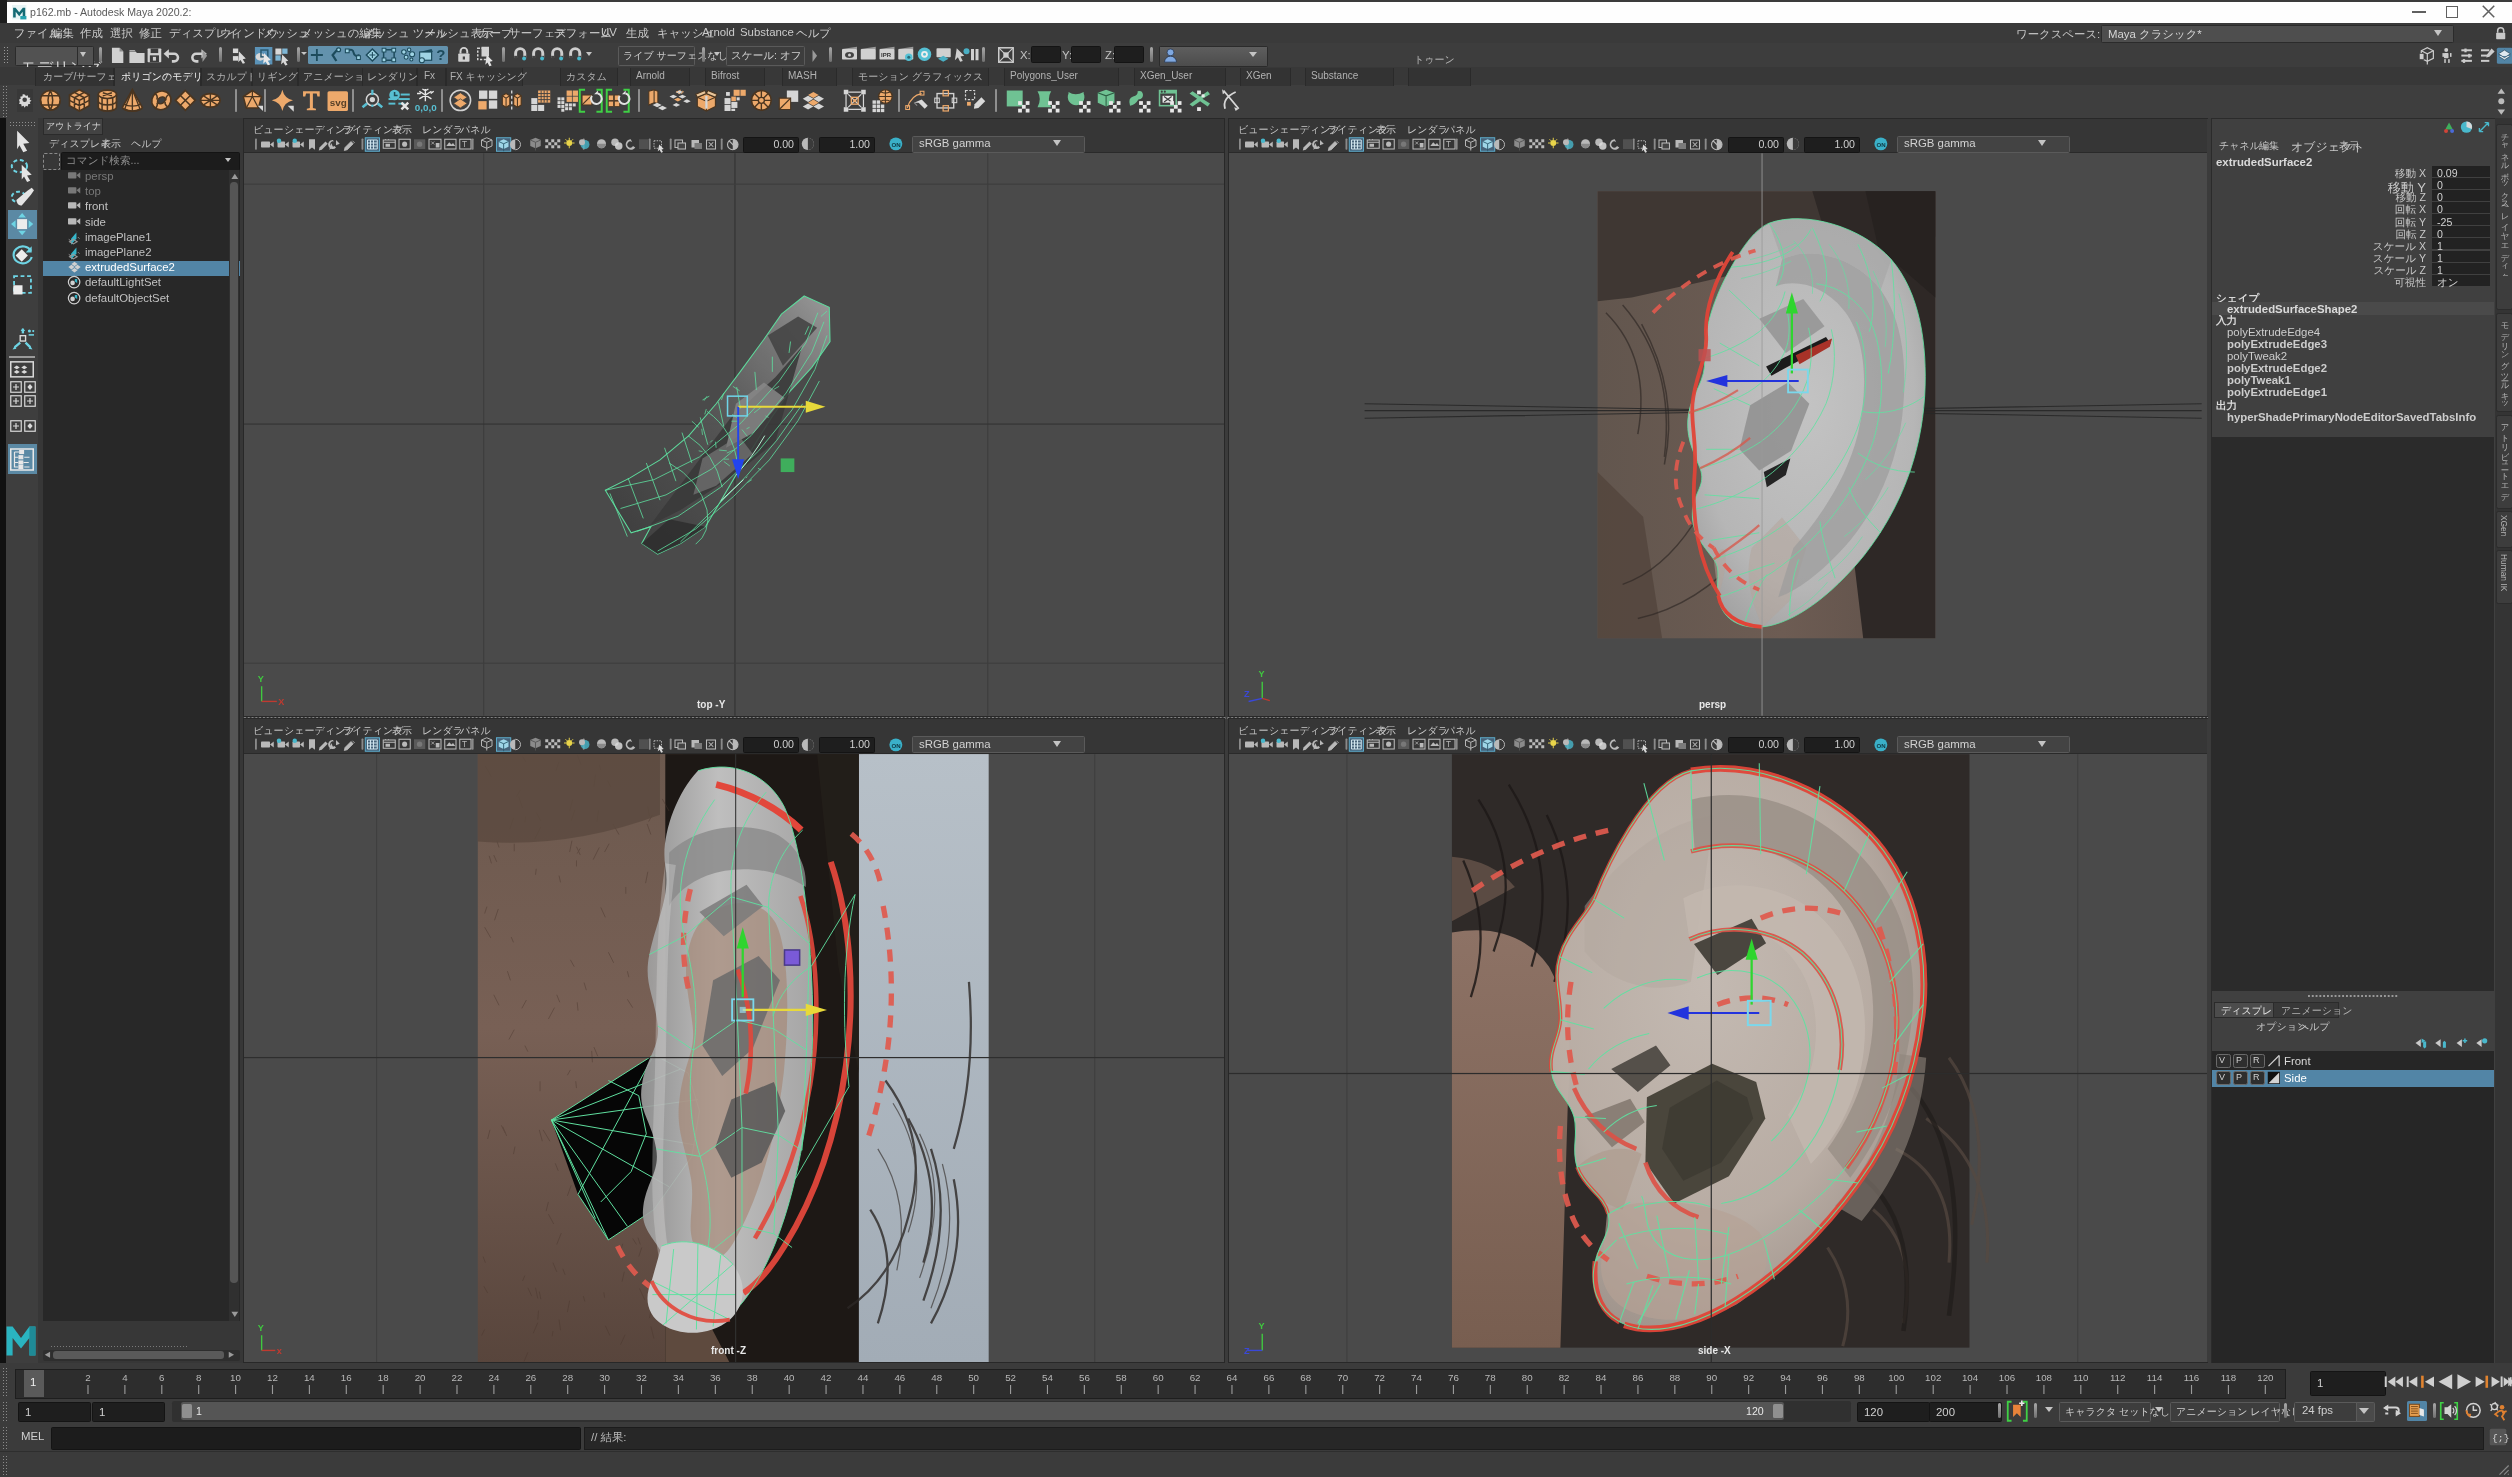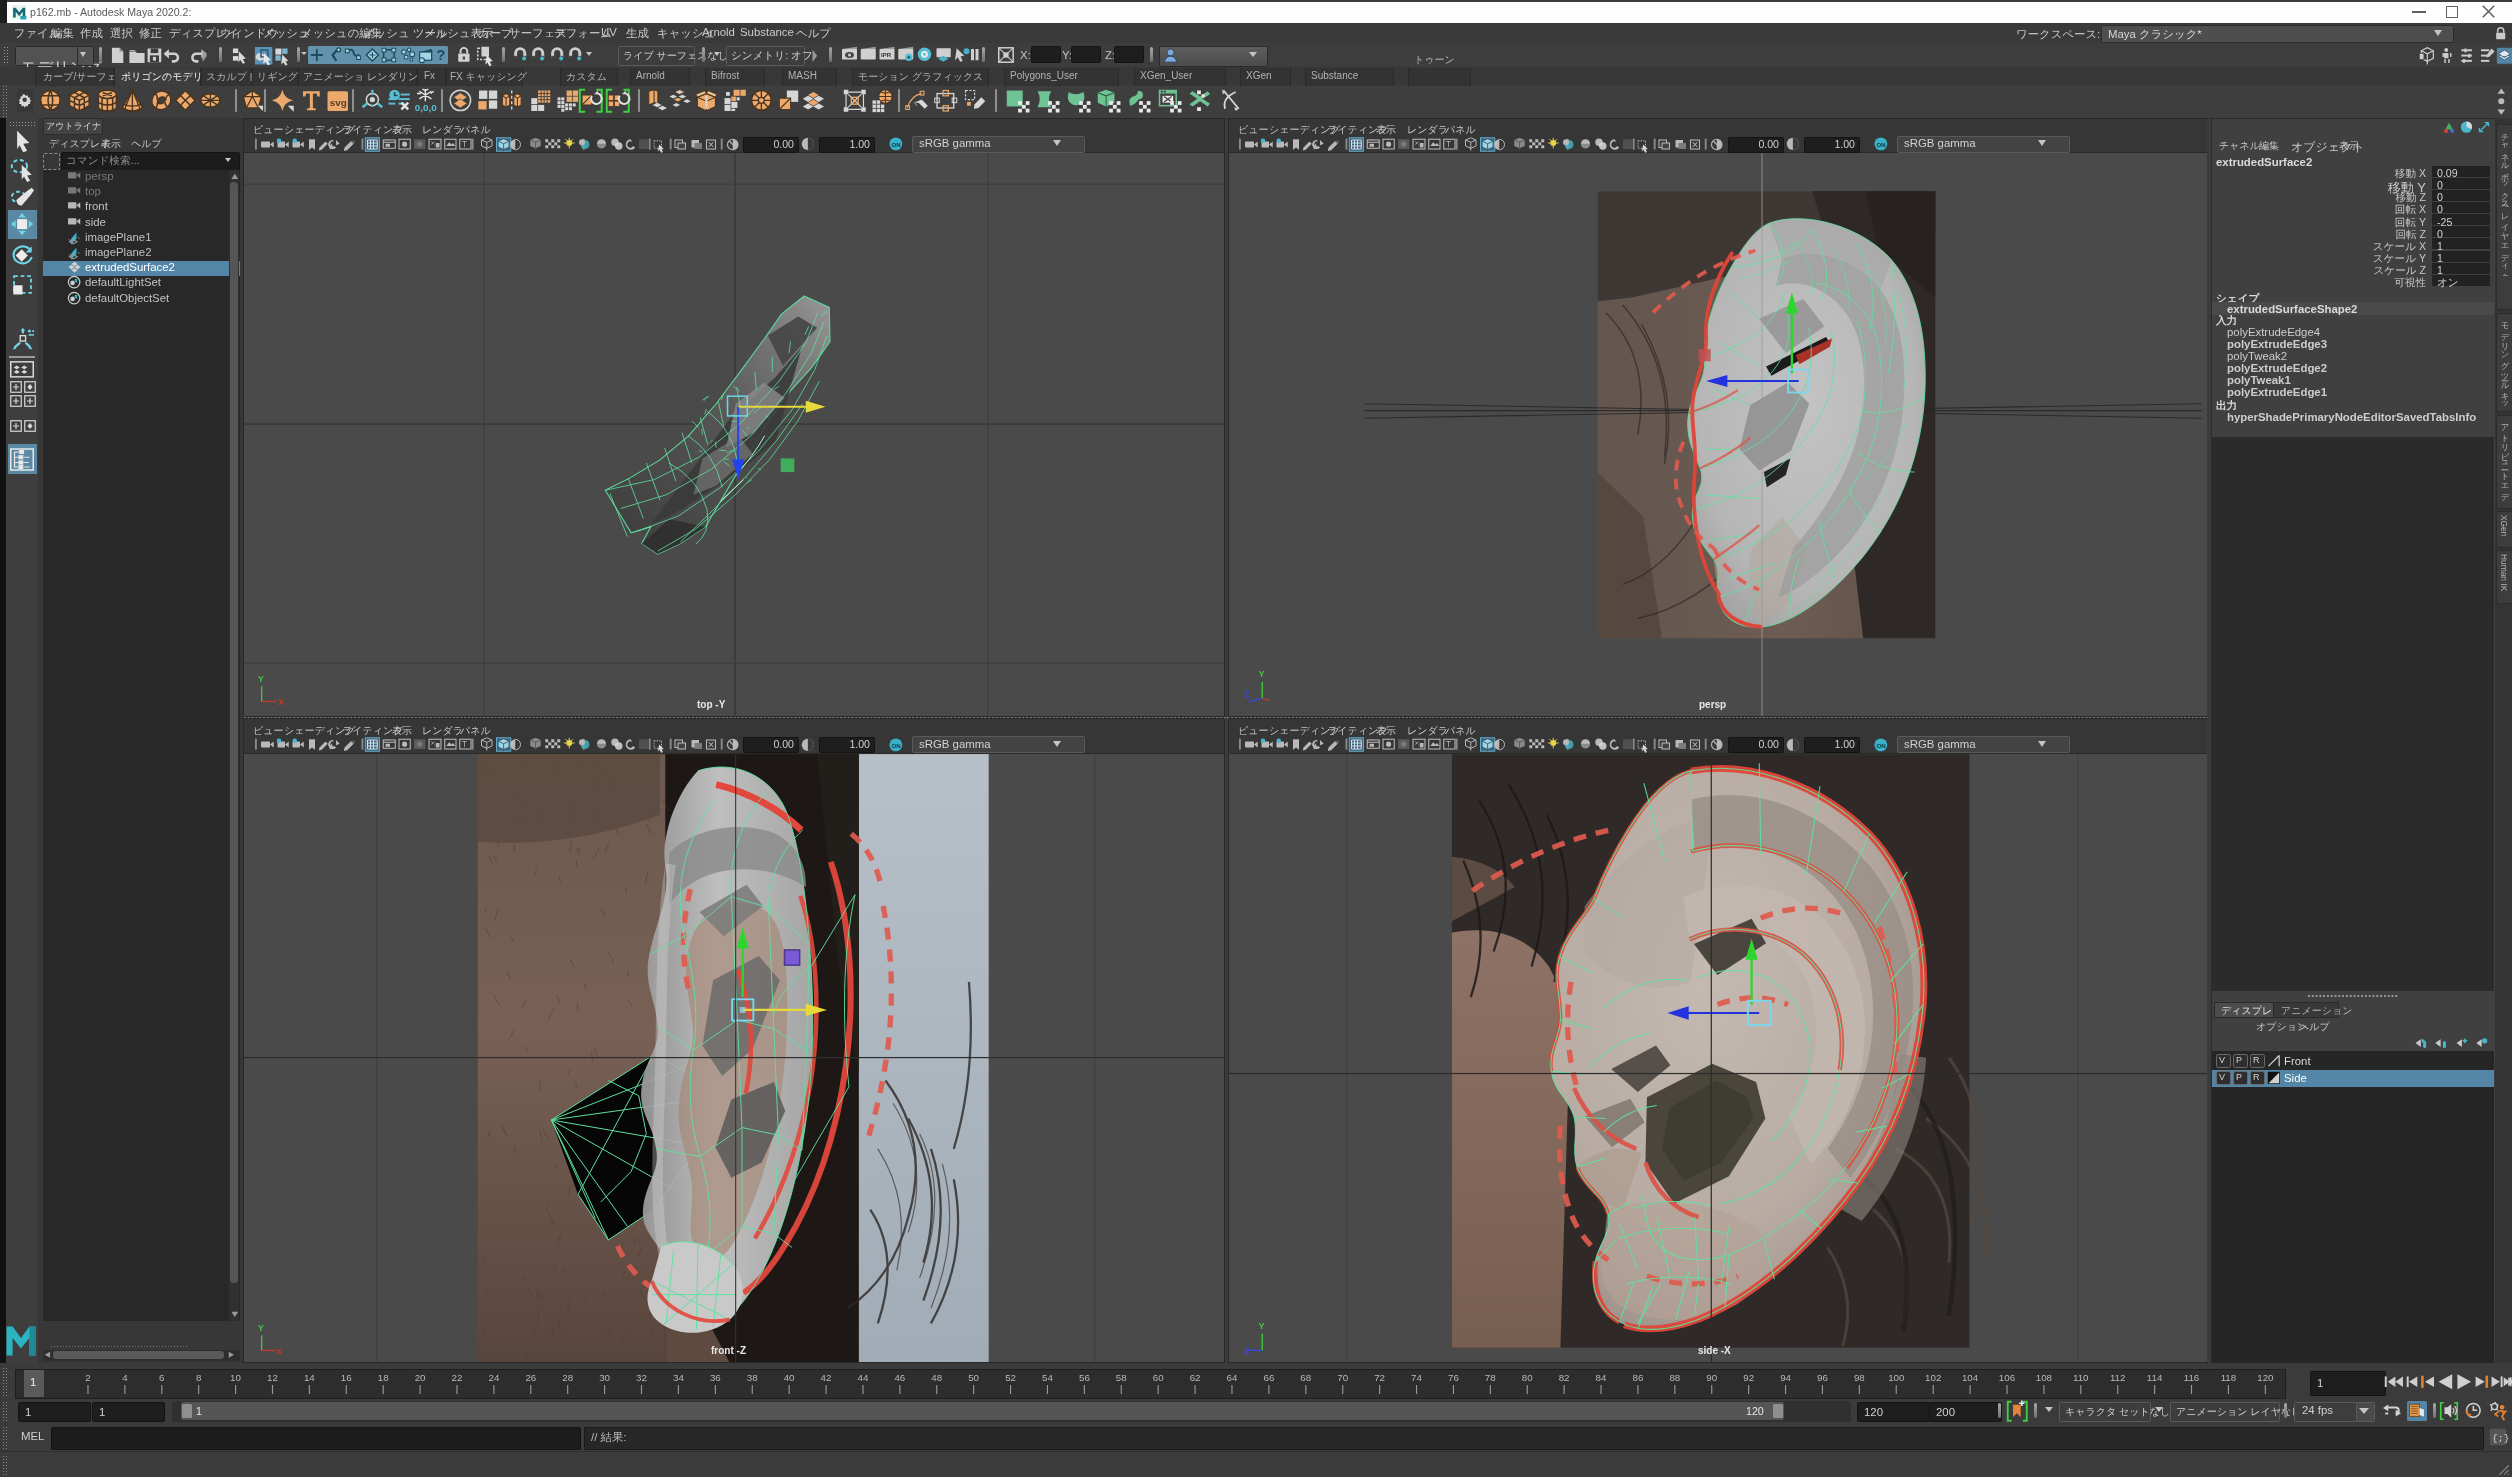--- a/index.html
+++ b/index.html
@@ -157,21 +157,21 @@
 <rect x="1.8" y="13" width="4.4" height="4" fill="#434343"></rect>
     <rect x="15.8" y="13" width="4.4" height="4" fill="#434343"></rect>
 <circle cx="17" cy="17" r="3" fill="#49b8cc"></circle>
   </svg>
 <div class="dd" style="left:586px;top:52px;border-left-width:3.8px;border-right-width:3.8px;border-top-width:4.6px"></div>
 <div class="a" style="left:618px;top:46px;width:75px;height:18px;background:#3d3d3d;border:0.8px solid #5a5a5a;border-radius:1.5px"></div>
 <div class="t" style="left:623px;top:49px;font-size:10px;color:#d0d0d0">ライブ サーフェスなし</div>
 <div class="vsep" style="left:702px;top:47px"></div>
 <div class="dd" style="left:714px;top:52px;border-left-width:3.8px;border-right-width:3.8px;border-top-width:4.6px"></div>
 <div class="a" style="left:726px;top:46px;width:77px;height:18px;background:#3d3d3d;border:0.8px solid #5a5a5a;border-radius:1.5px"></div>
-<div class="t" style="left:731px;top:49px;font-size:10.6px;color:#d0d0d0">シンメトリ: オフ</div>
+<div class="t" style="left:731px;top:49px;font-size:10.6px;color:#d0d0d0">スケール: オフ</div>
 <svg class="a" style="left:811px;top:49px" width="7.6" height="13.7" viewBox="0 0 10 18">
     <path d="M2 1 l6 8 -6 8 Z" fill="#9a9a9a"></path>
   </svg>
 <div class="vsep" style="left:829px;top:47px"></div>
 <svg class="a" style="left:841px;top:46px" width="137" height="18" viewBox="0 0 180 24">
 <g fill="#d0d0d0">
 <rect x="0" y="4" width="20" height="14" rx="1"></rect>
       <path d="M0 4 l20 -3 v3 Z" fill="#9a9a9a"></path>
       <ellipse cx="10" cy="12" rx="6" ry="4" fill="#434343"></ellipse>
       <circle cx="10" cy="12" r="2"></circle>

